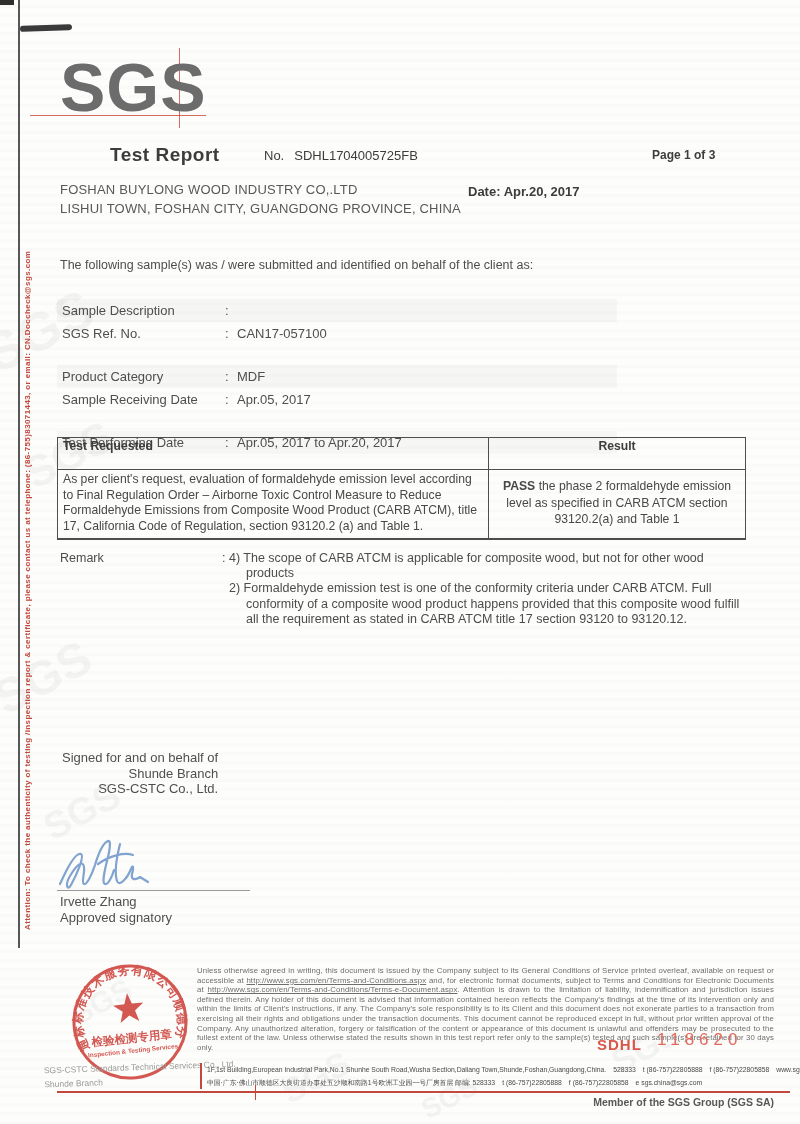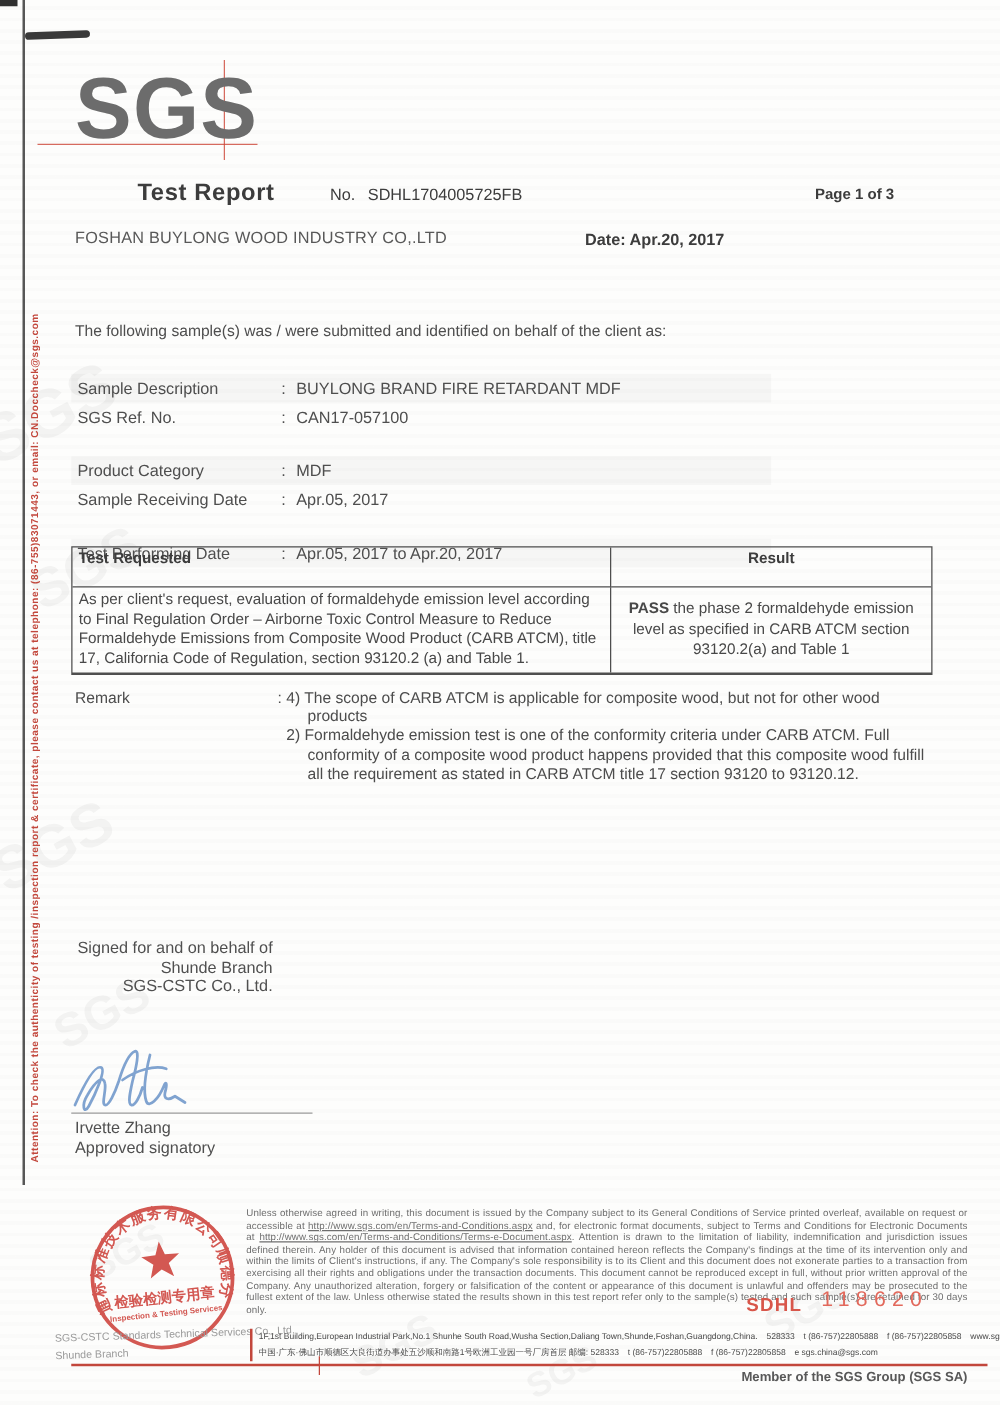--- a/index.html
+++ b/index.html
@@ -107,29 +107,29 @@
   <div class="abs logo">SGS</div>
   <div class="abs report-title">Test Report</div>
   <div class="abs report-no">
     <span>No.</span><span class="gap"></span><span>SDHL1704005725FB</span>
   </div>
   <div class="abs report-date">Date: Apr.20, 2017</div>
   <div class="abs report-page">Page 1 of 3</div>
 
   <div class="abs client">
     <div>FOSHAN BUYLONG WOOD INDUSTRY CO,.LTD</div>
+    <div>LISHUI TOWN, FOSHAN CITY, GUANGDONG PROVINCE, CHINA</div>
   </div>
 
   <div class="abs intro">The following sample(s) was / were submitted and identified on behalf of the client as:</div>
 
   <div class="abs sample-rows">
     <div class="srow shade">
       <span class="lbl">Sample Description</span>
       <span class="col">:</span>
-      <span>BUYLONG BRAND FIRE RETARDANT MDF</span>
     </div>
     <div class="srow">
       <span class="lbl">SGS Ref. No.</span>
       <span class="col">:</span>
       <span>CAN17-057100</span>
     </div>
     <div class="srow shade">
       <span class="lbl">Product Category</span>
       <span class="col">:</span>
       <span>MDF</span>

